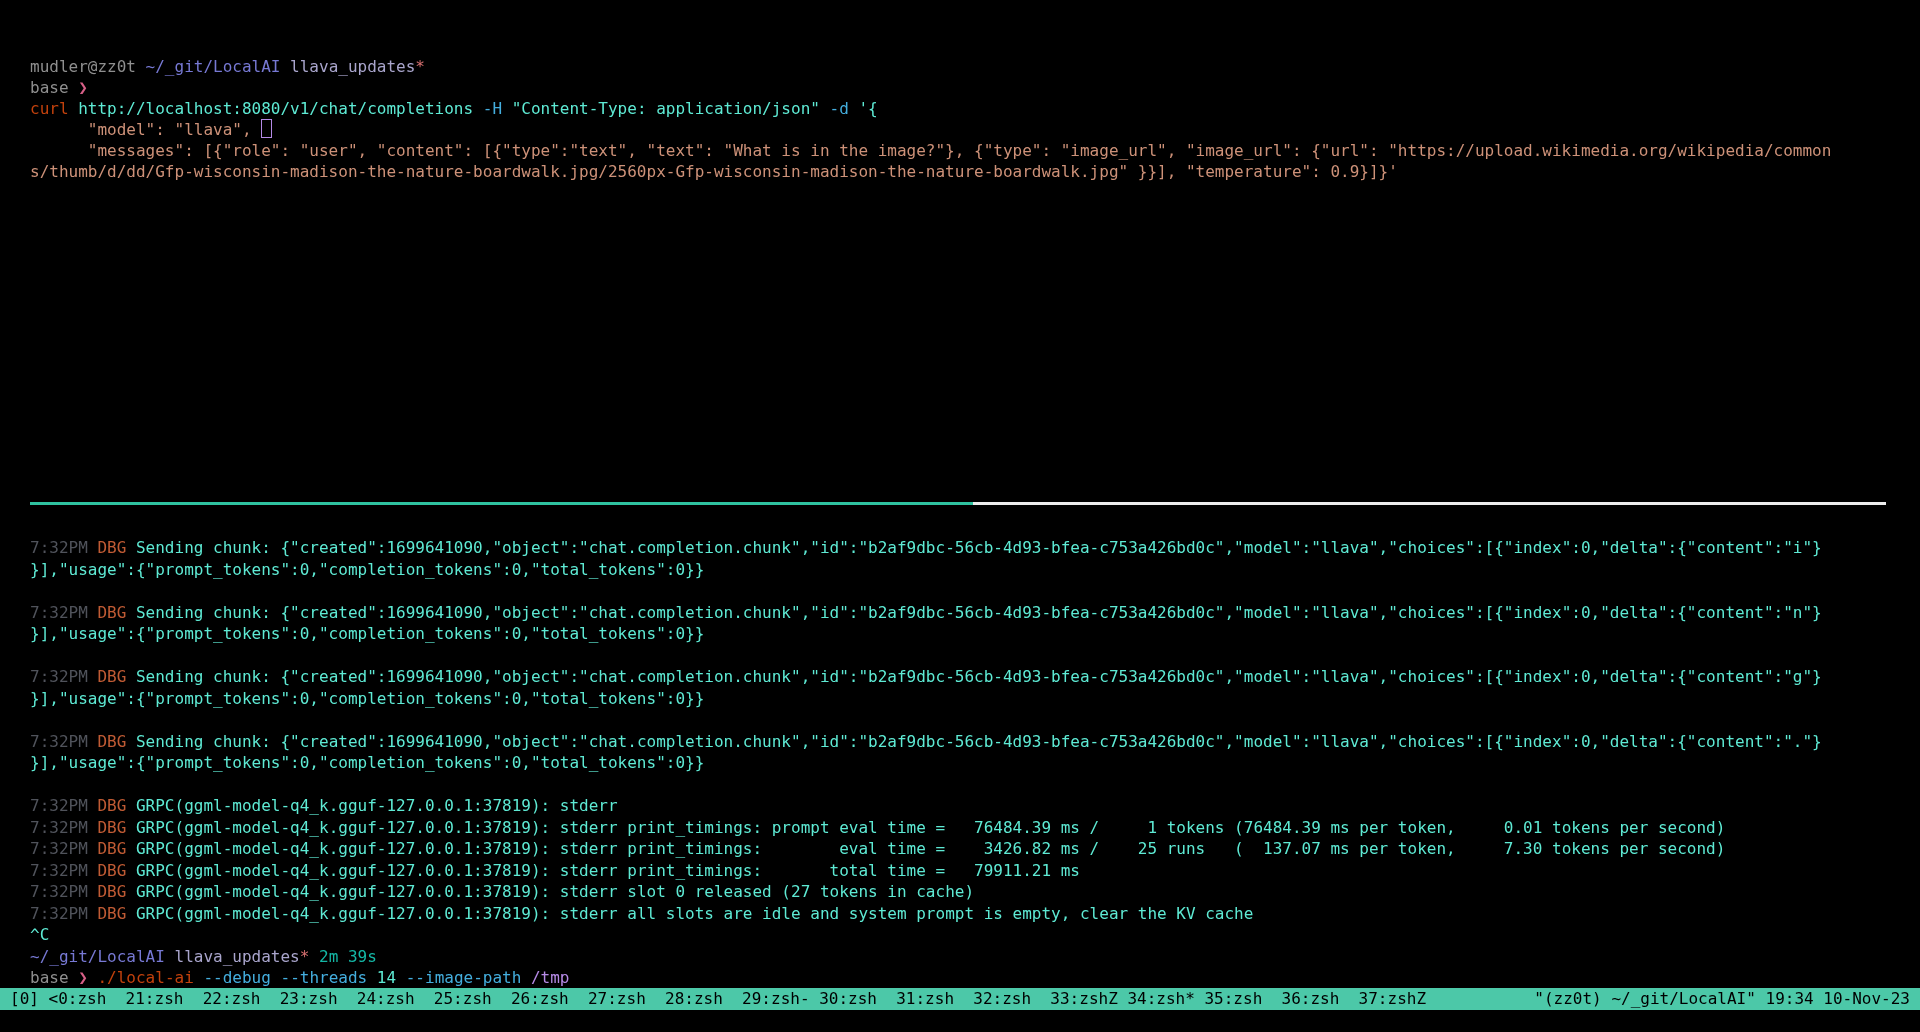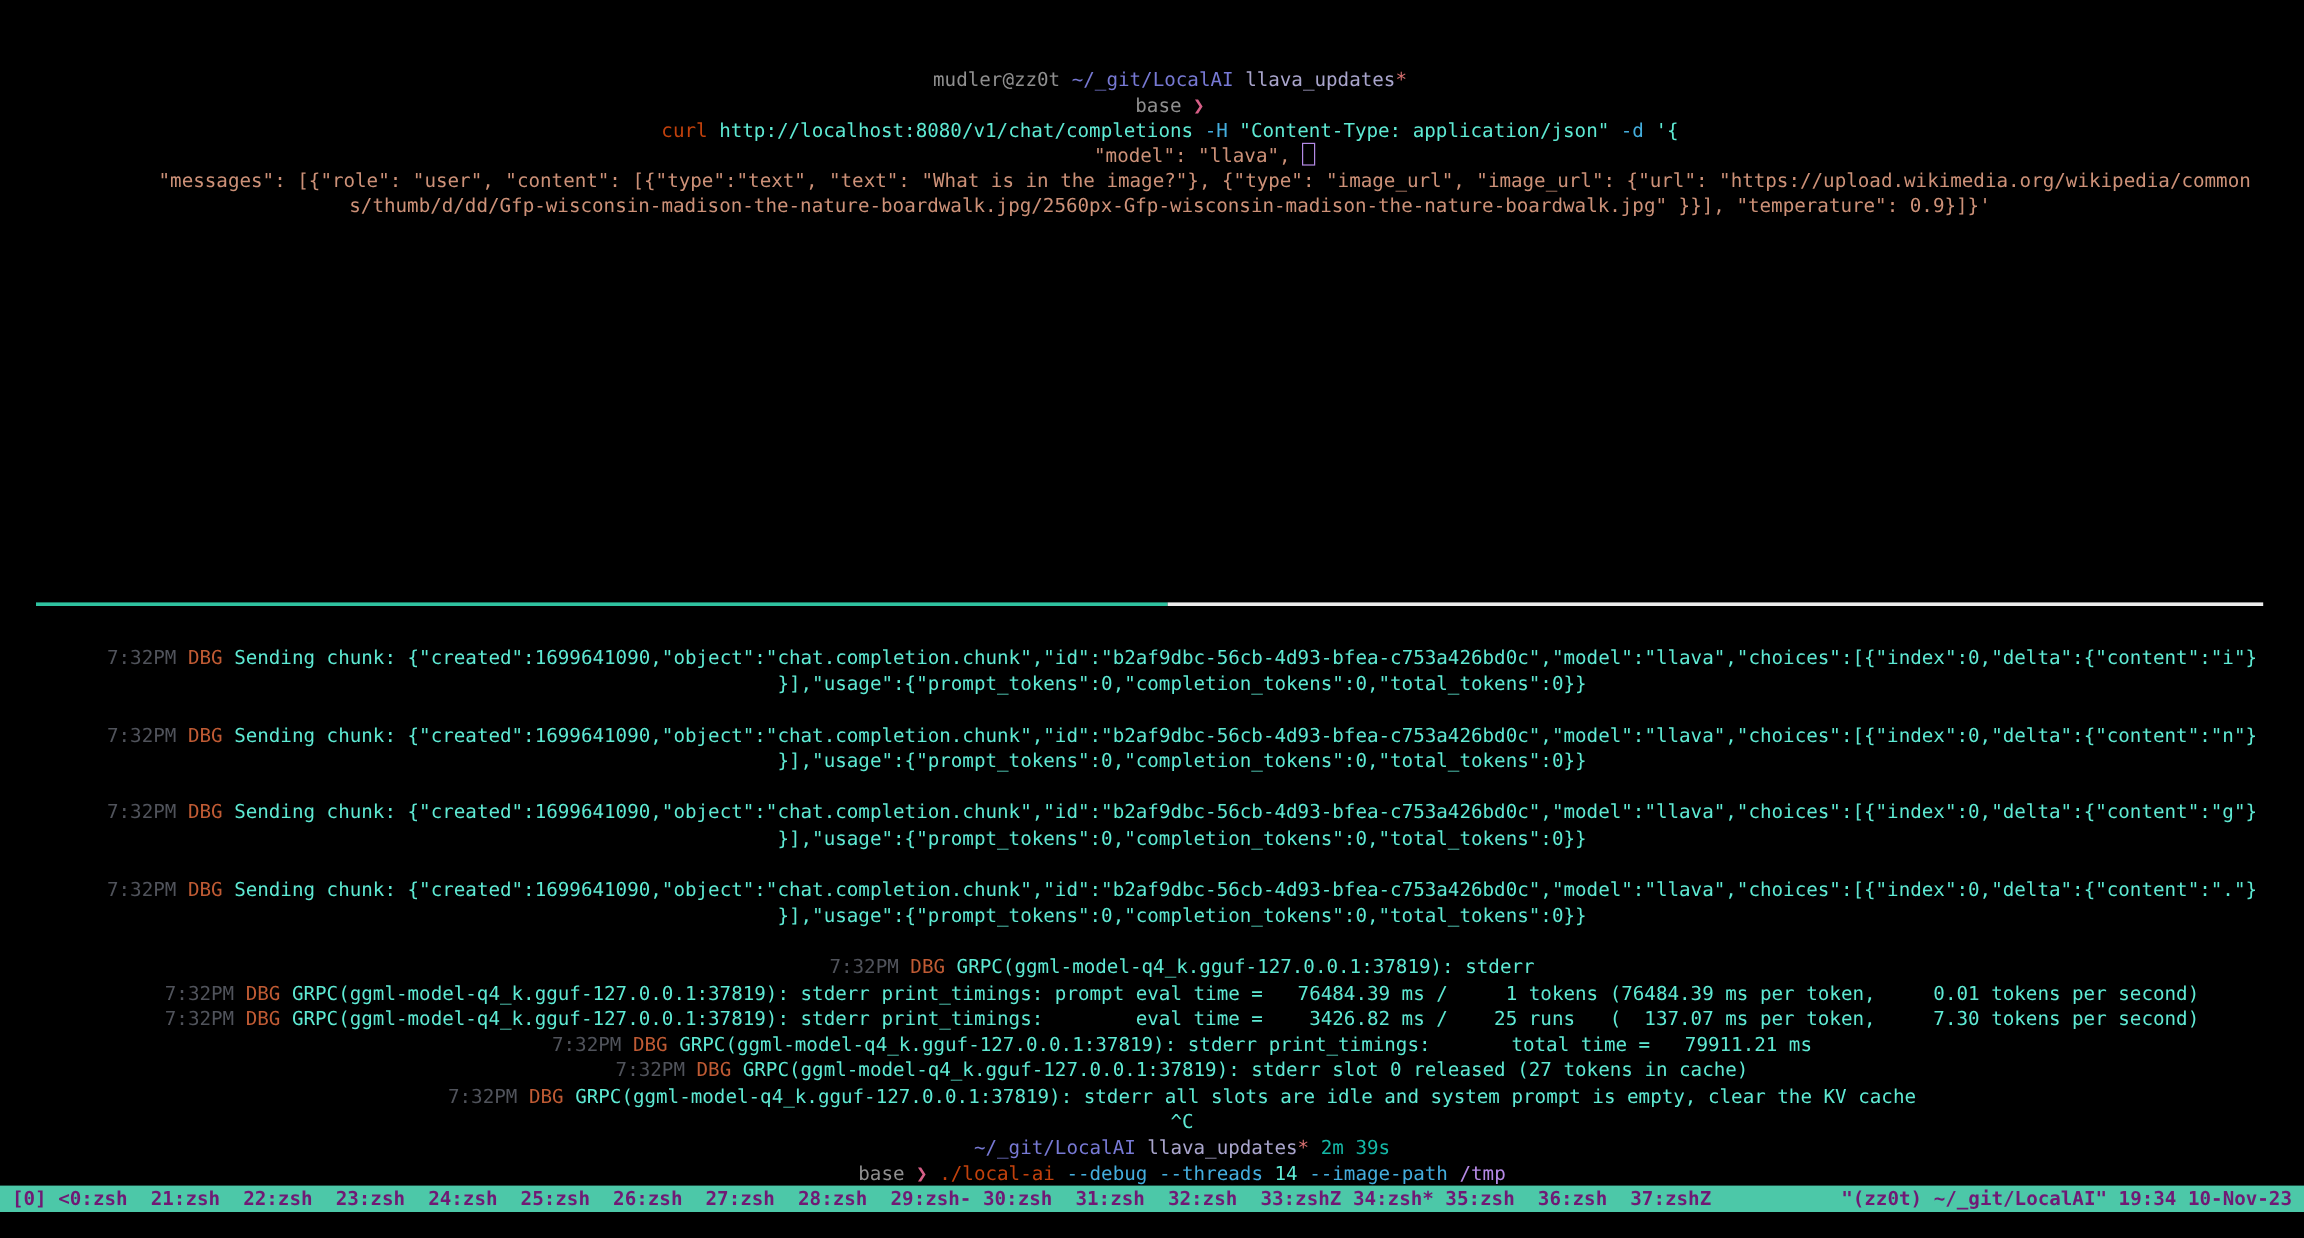--- a/index.html
+++ b/index.html
@@ -1,46 +1,46 @@
 <!DOCTYPE html>
 <html><head>
 <meta charset="utf-8">
 <style>
   html,body{margin:0;padding:0;background:#000;}
   .screen{
     position:relative;width:1920px;height:1032px;background:#000000;
     font-family:"DejaVu Sans Mono","Liberation Mono",monospace;
-    font-size:16px;color:#d8d8d8;overflow:hidden;text-align:center;
+    font-size:16px;color:#d8d8d8;overflow:hidden;
   }
   .pane{position:absolute;white-space:pre;}
   #top-pane{left:30px;top:56px;right:0;}
   #top-pane .line{height:21px;line-height:21px;}
-  #log-pane{left:30px;top:537px;right:0;margin-left:20px;}
+  #log-pane{left:30px;top:537px;right:0;}
   #log-pane .line{height:21.5px;line-height:21.5px;}
   .c-default{color:#5eead4}
   .c-user{color:#8f8f8f}
   .c-time{color:#50535b}
   .c-dbg{color:#c05b34}
   .c-path{color:#7779d4}
   .c-branch{color:#a9a5cc}
   .c-star{color:#d77070}
   .c-duration{color:#14b8a6}
   .c-prompt{color:#d75f87}
   .c-cmd{color:#c2410c}
   .c-opt{color:#44aede}
   .c-str{color:#cd9178}
   .c-tmp{color:#b68ae6;}
   .cursor{display:inline-block;width:9px;height:17px;border:1px solid #b48ae6;vertical-align:-3px}
   .divider{position:absolute;top:502px;left:30px;height:3px;font-size:0;}
   .divider-left{display:inline-block;width:943px;height:3px;background:#2fc2a0;}
   .divider-right{display:inline-block;width:913px;height:3px;background:#ededed;}
   .statusbar{
     position:absolute;left:0;top:988px;width:1920px;height:22px;box-sizing:border-box;
-    background:#4cc8a8;color:#701a75;display:flex;justify-content:space-between;
-    align-items:center;padding:0 10px;white-space:pre;line-height:22px;font-weight:bold;
+    background:#4cc8a8;color:#000000;display:flex;justify-content:space-between;
+    align-items:center;padding:0 10px;white-space:pre;line-height:22px;
   }
 </style>
 </head>
 <body>
 
 <div class="screen">
   <div class="pane" id="top-pane"><div class="line"><span class="c-user">mudler@zz0t </span><span class="c-path">~/_git/LocalAI</span><span class="c-default"> </span><span class="c-branch">llava_updates</span><span class="c-star">*</span></div><div class="line"><span class="c-user">base </span><span class="c-prompt">❯</span></div><div class="line"><span class="c-cmd">curl</span><span class="c-default"> http://localhost:8080/v1/chat/completions </span><span class="c-opt">-H</span><span class="c-default"> "Content-Type: application/json" </span><span class="c-opt">-d</span><span class="c-default"> '{</span></div><div class="line"><span class="c-str">      "model": "llava", </span><span class="cursor"></span></div><div class="line"><span class="c-str">      "messages": [{"role": "user", "content": [{"type":"text", "text": "What is in the image?"}, {"type": "image_url", "image_url": {"url": "https://upload.wikimedia.org/wikipedia/common</span></div><div class="line"><span class="c-str">s/thumb/d/dd/Gfp-wisconsin-madison-the-nature-boardwalk.jpg/2560px-Gfp-wisconsin-madison-the-nature-boardwalk.jpg" }}], "temperature": 0.9}]}'</span></div></div>
   <div class="divider"><span class="divider-left"></span><span class="divider-right"></span></div>
   <div class="pane" id="log-pane"><div class="line"><span class="c-time">7:32PM </span><span class="c-dbg">DBG </span><span class="c-default">Sending chunk: {"created":1699641090,"object":"chat.completion.chunk","id":"b2af9dbc-56cb-4d93-bfea-c753a426bd0c","model":"llava","choices":[{"index":0,"delta":{"content":"i"}</span></div><div class="line"><span class="c-default">}],"usage":{"prompt_tokens":0,"completion_tokens":0,"total_tokens":0}}</span></div><div class="line"></div><div class="line"><span class="c-time">7:32PM </span><span class="c-dbg">DBG </span><span class="c-default">Sending chunk: {"created":1699641090,"object":"chat.completion.chunk","id":"b2af9dbc-56cb-4d93-bfea-c753a426bd0c","model":"llava","choices":[{"index":0,"delta":{"content":"n"}</span></div><div class="line"><span class="c-default">}],"usage":{"prompt_tokens":0,"completion_tokens":0,"total_tokens":0}}</span></div><div class="line"></div><div class="line"><span class="c-time">7:32PM </span><span class="c-dbg">DBG </span><span class="c-default">Sending chunk: {"created":1699641090,"object":"chat.completion.chunk","id":"b2af9dbc-56cb-4d93-bfea-c753a426bd0c","model":"llava","choices":[{"index":0,"delta":{"content":"g"}</span></div><div class="line"><span class="c-default">}],"usage":{"prompt_tokens":0,"completion_tokens":0,"total_tokens":0}}</span></div><div class="line"></div><div class="line"><span class="c-time">7:32PM </span><span class="c-dbg">DBG </span><span class="c-default">Sending chunk: {"created":1699641090,"object":"chat.completion.chunk","id":"b2af9dbc-56cb-4d93-bfea-c753a426bd0c","model":"llava","choices":[{"index":0,"delta":{"content":"."}</span></div><div class="line"><span class="c-default">}],"usage":{"prompt_tokens":0,"completion_tokens":0,"total_tokens":0}}</span></div><div class="line"></div><div class="line"><span class="c-time">7:32PM </span><span class="c-dbg">DBG </span><span class="c-default">GRPC(ggml-model-q4_k.gguf-127.0.0.1:37819): stderr</span></div><div class="line"><span class="c-time">7:32PM </span><span class="c-dbg">DBG </span><span class="c-default">GRPC(ggml-model-q4_k.gguf-127.0.0.1:37819): stderr print_timings: prompt eval time =   76484.39 ms /     1 tokens (76484.39 ms per token,     0.01 tokens per second)</span></div><div class="line"><span class="c-time">7:32PM </span><span class="c-dbg">DBG </span><span class="c-default">GRPC(ggml-model-q4_k.gguf-127.0.0.1:37819): stderr print_timings:        eval time =    3426.82 ms /    25 runs   (  137.07 ms per token,     7.30 tokens per second)</span></div><div class="line"><span class="c-time">7:32PM </span><span class="c-dbg">DBG </span><span class="c-default">GRPC(ggml-model-q4_k.gguf-127.0.0.1:37819): stderr print_timings:       total time =   79911.21 ms</span></div><div class="line"><span class="c-time">7:32PM </span><span class="c-dbg">DBG </span><span class="c-default">GRPC(ggml-model-q4_k.gguf-127.0.0.1:37819): stderr slot 0 released (27 tokens in cache)</span></div><div class="line"><span class="c-time">7:32PM </span><span class="c-dbg">DBG </span><span class="c-default">GRPC(ggml-model-q4_k.gguf-127.0.0.1:37819): stderr all slots are idle and system prompt is empty, clear the KV cache</span></div><div class="line"><span class="c-default">^C</span></div><div class="line"><span class="c-path">~/_git/LocalAI</span><span class="c-default"> </span><span class="c-branch">llava_updates</span><span class="c-star">*</span><span class="c-default"> </span><span class="c-duration">2m 39s</span></div><div class="line"><span class="c-user">base </span><span class="c-prompt">❯</span><span class="c-default"> </span><span class="c-cmd">./local-ai</span><span class="c-default"> </span><span class="c-opt">--debug</span><span class="c-default"> </span><span class="c-opt">--threads</span><span class="c-default"> 14 </span><span class="c-opt">--image-path</span><span class="c-default"> </span><span class="c-tmp">/tmp</span></div></div>
   <div class="statusbar">

